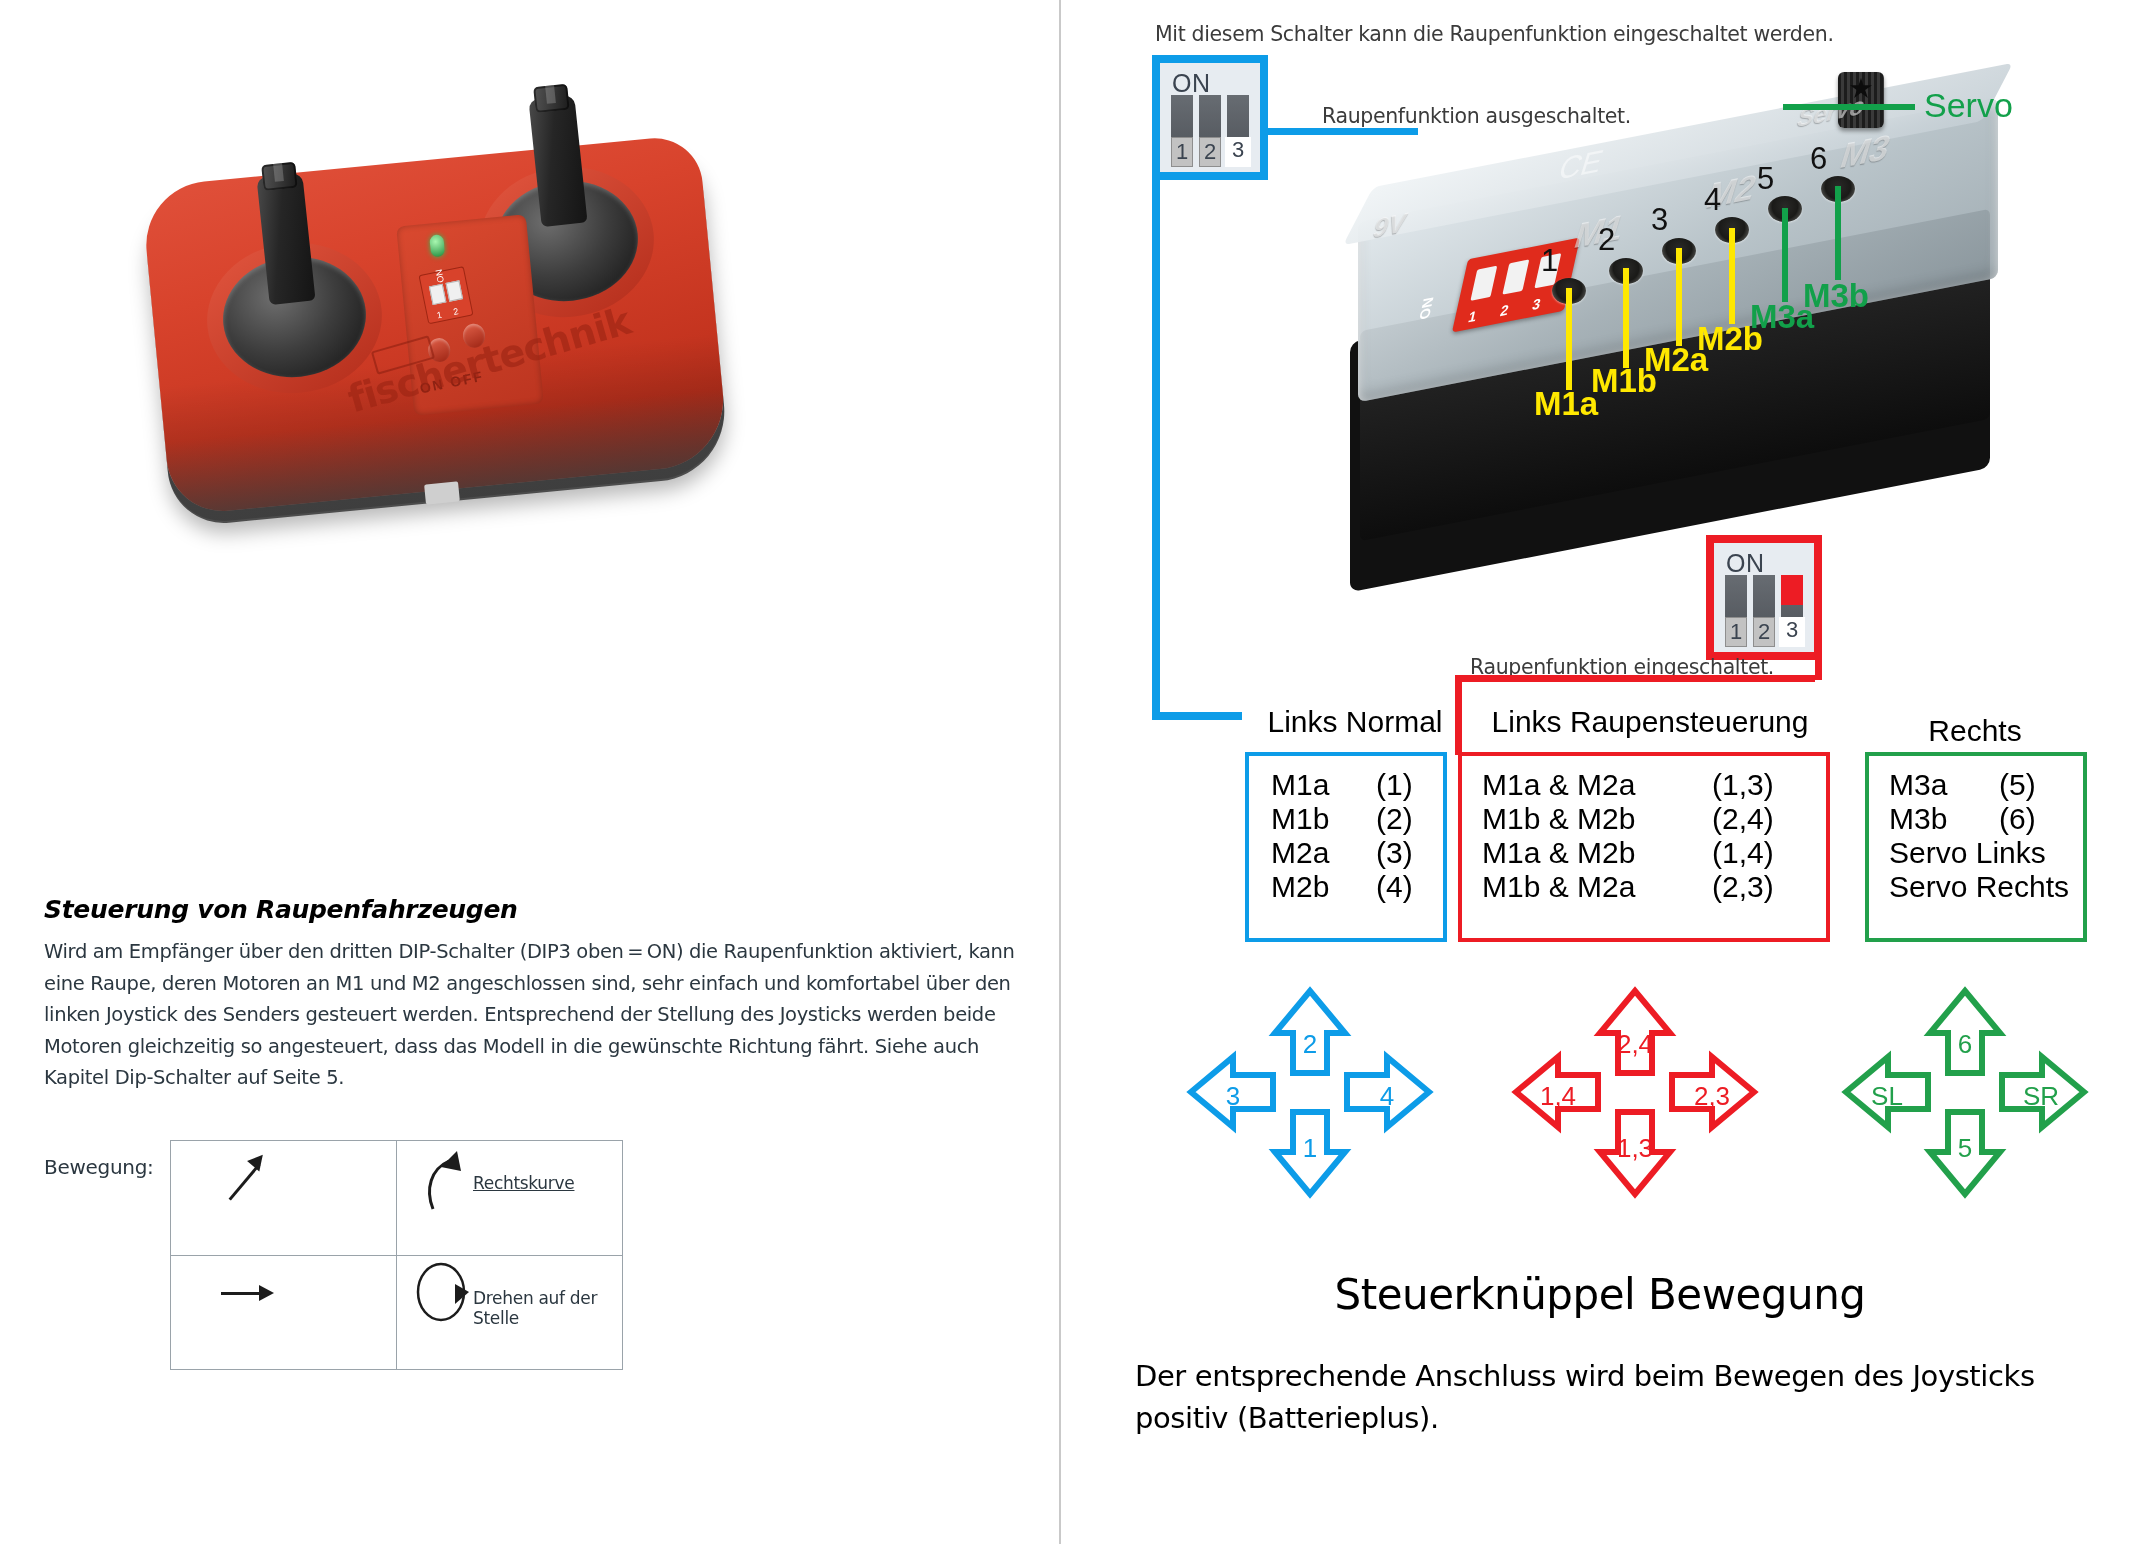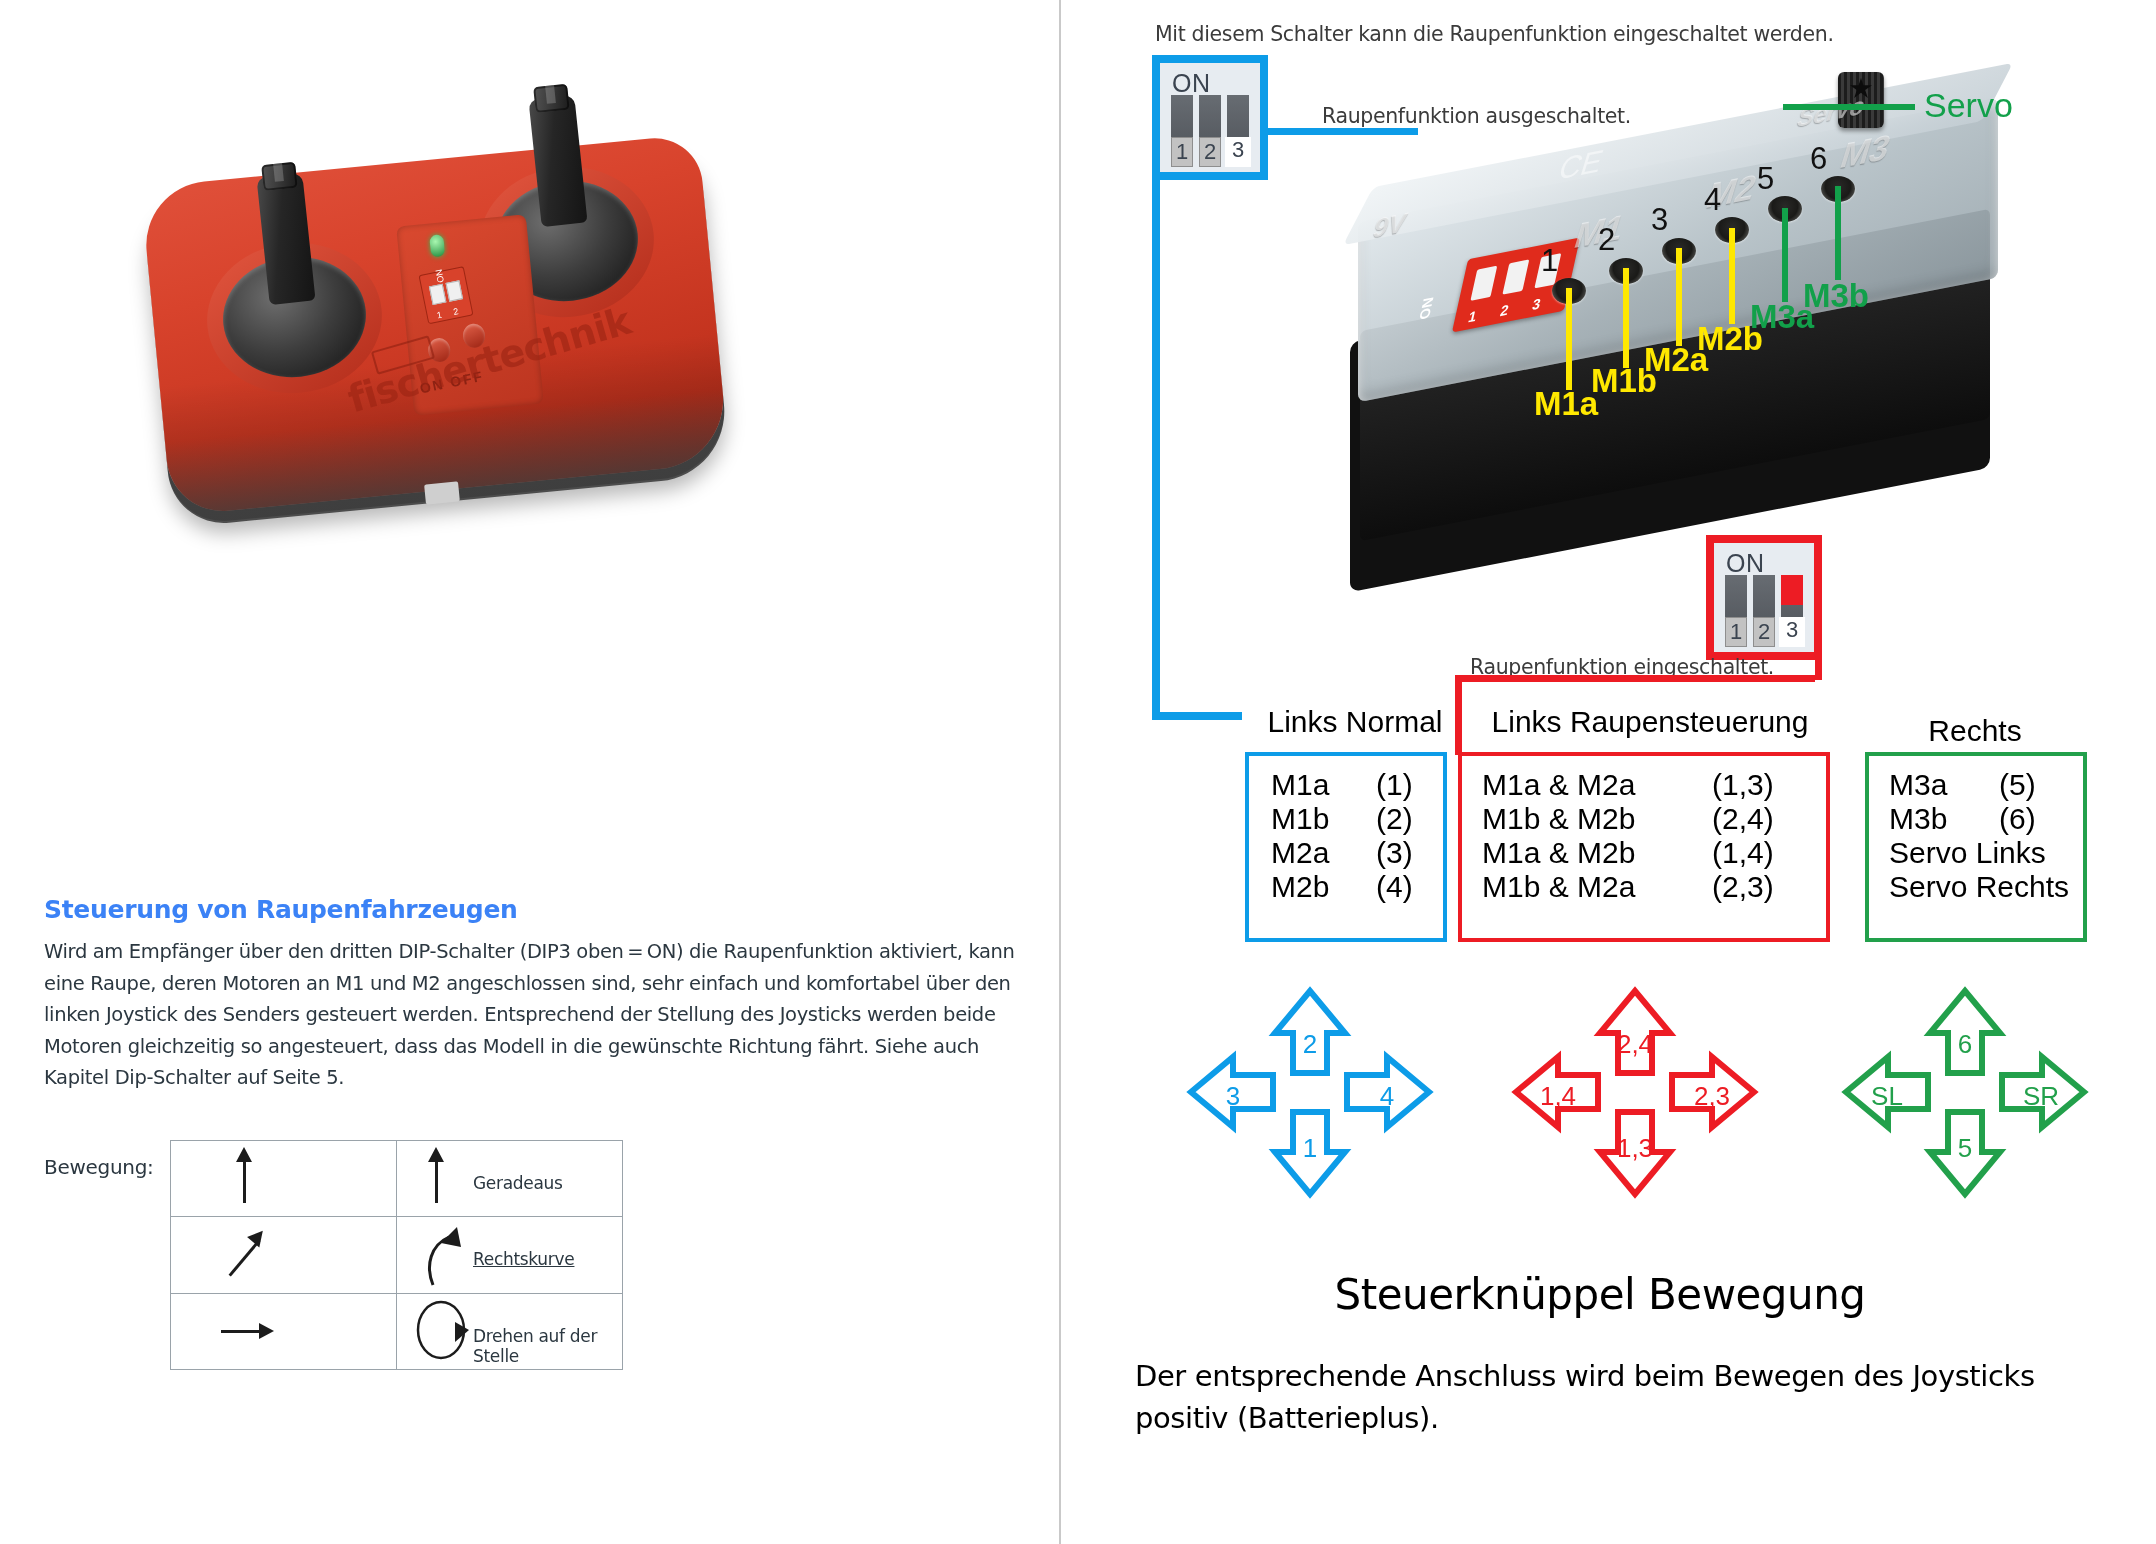--- a/index.html
+++ b/index.html
@@ -55,22 +55,22 @@
   .tx-onoff{position:absolute;left:8px;top:152px;font-size:14px;font-weight:bold;color:#8c2213;
      letter-spacing:2px;transform:rotate(-6deg);}
   .tx-logo{position:absolute;left:250px;top:266px;width:270px;height:52px;transform:rotate(-16deg);
      font-size:38px;font-weight:bold;color:#9c2413;opacity:.62;letter-spacing:-1px;
      font-family:"DejaVu Sans",sans-serif;}
   .tx-logo-box{position:absolute;left:278px;top:268px;width:56px;height:20px;
      border:2px solid #8e2011;border-radius:3px;transform:rotate(-16deg);opacity:.6;}
 
   
   #left-text{left:44px;top:895px;width:990px;}
-  .lt-head{font-family:"DejaVu Sans",sans-serif;font-size:25px;font-weight:bold;color:#3b82f6;
-     letter-spacing:-.3px;margin-bottom:12px;}
+  .lt-head{font-family:"DejaVu Sans",sans-serif;font-size:25px;font-weight:bold;color:#000000;
+     letter-spacing:-.3px;margin-bottom:12px;font-style:italic;}
   .lt-body{font-family:"DejaVu Sans",sans-serif;font-size:19.5px;color:#2b3740;line-height:1.62;
      letter-spacing:-.35px;}
 
   
   #beispiel-label{left:44px;top:1155px;font-family:"DejaVu Sans",sans-serif;
      font-size:20px;color:#2b3740;letter-spacing:-.3px;}
   #example-table{left:170px;top:1140px;width:453px;height:230px;
      border:1px solid #9aa3aa;border-collapse:collapse;}
   #example-table td,#example-table th{border:1px solid #9aa3aa;padding:0;}
   #example-table th{font-family:"DejaVu Sans",sans-serif;font-weight:normal;font-size:21px;
@@ -221,31 +221,20 @@
     <div class="lt-head">Steuerung von Raupenfahrzeugen</div>
     <div class="lt-body">Wird am Empfänger über den dritten DIP-Schalter (DIP3 oben = ON) die Raupenfunktion aktiviert, kann eine Raupe, deren Motoren an M1 und M2 angeschlossen sind, sehr einfach und komfortabel über den linken Joystick des Senders gesteuert werden. Entsprechend der Stellung des Joysticks werden beide Motoren gleichzeitig so angesteuert, dass das Modell in die gewünschte Richtung fährt. Siehe auch Kapitel Dip-Schalter auf Seite 5.</div>
   </div>
 
   <div class="abs" id="beispiel-label">Bewegung:</div>
 
   <table class="abs" id="example-table">
     <tbody>
     <tr>
       <td class="cellpad">
-        <div class="arw arw-shaft-v" style="left:72px;top:20px;height:42px;"></div>
-        <div class="arw arw-up" style="left:65px;top:6px;"></div>
-      </td>
-      <td class="cellpad">
-        <div class="arw arw-shaft-v" style="left:38px;top:20px;height:42px;"></div>
-        <div class="arw arw-up" style="left:31px;top:6px;"></div>
-        <div class="lbl" style="left:76px;top:32px;">Geradeaus</div>
-      </td>
-    </tr>
-    <tr>
-      <td class="cellpad">
         <div class="arw arw-shaft-v" style="left:72px;top:18px;height:46px;transform:rotate(40deg);"></div>
         <div class="arw arw-up" style="left:79px;top:12px;transform:rotate(40deg);"></div>
       </td>
       <td class="cellpad">
         <svg width="60" height="70" style="position:absolute;left:20px;top:4px;">
           <path d="M16 64 C8 44 14 24 32 16" stroke="#1c1c1c" stroke-width="3" fill="none"></path>
           <polygon points="40,6 44,26 24,22" fill="#1c1c1c"></polygon>
         </svg>
         <div class="lbl" style="left:76px;top:32px;text-decoration:underline;">Rechtskurve</div>
       </td>

